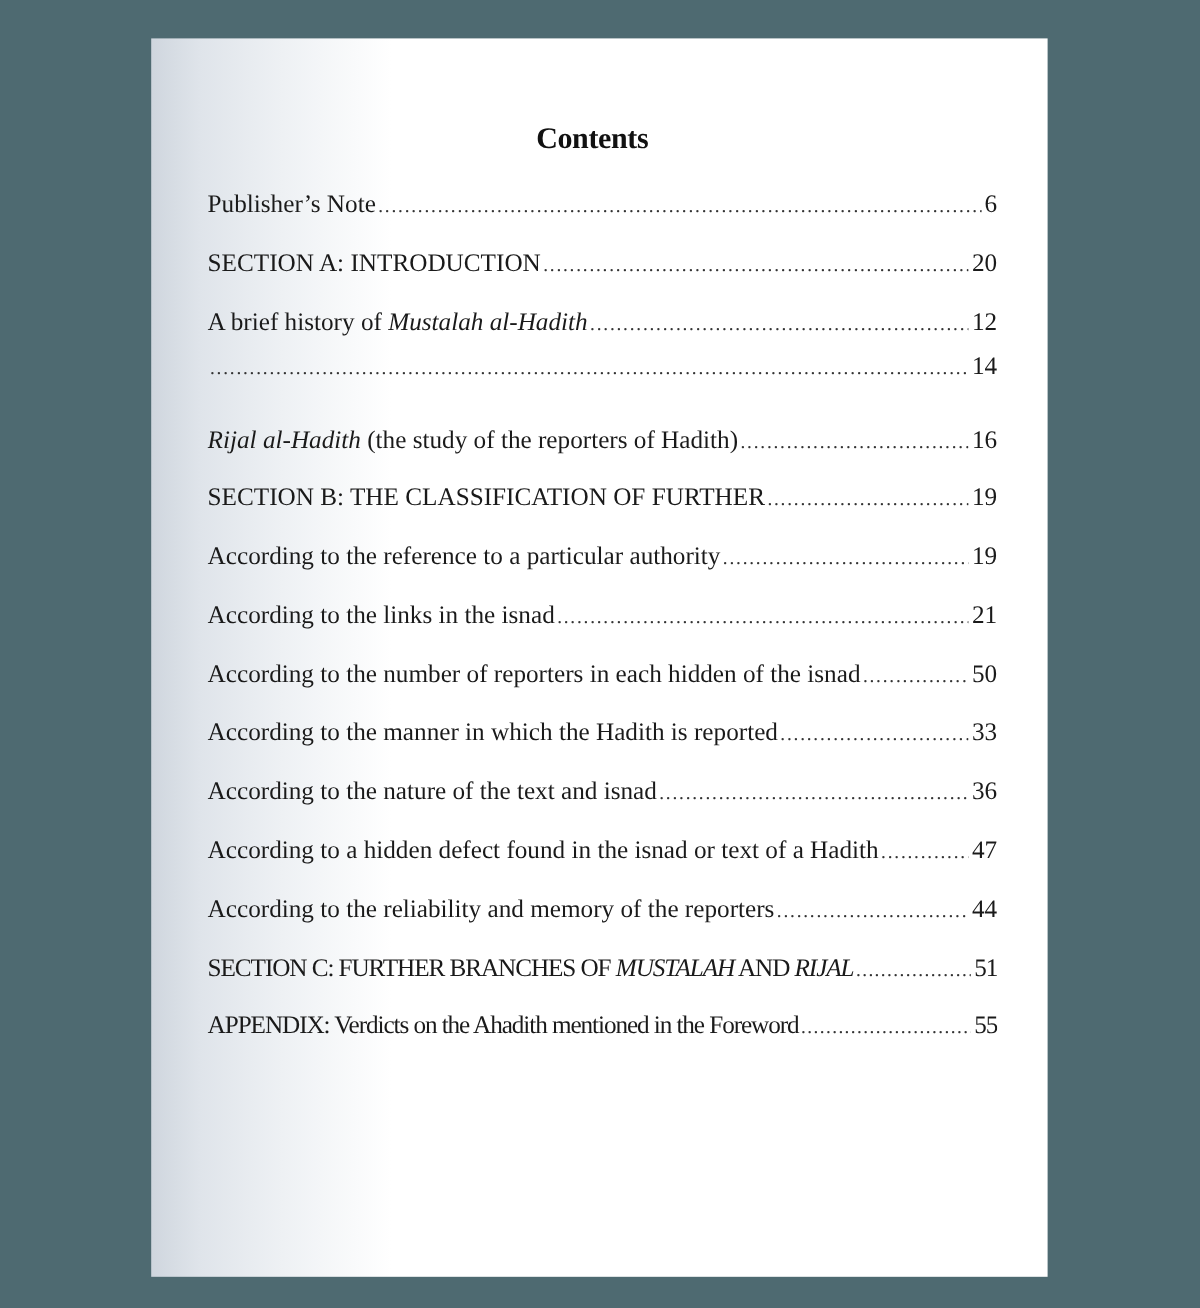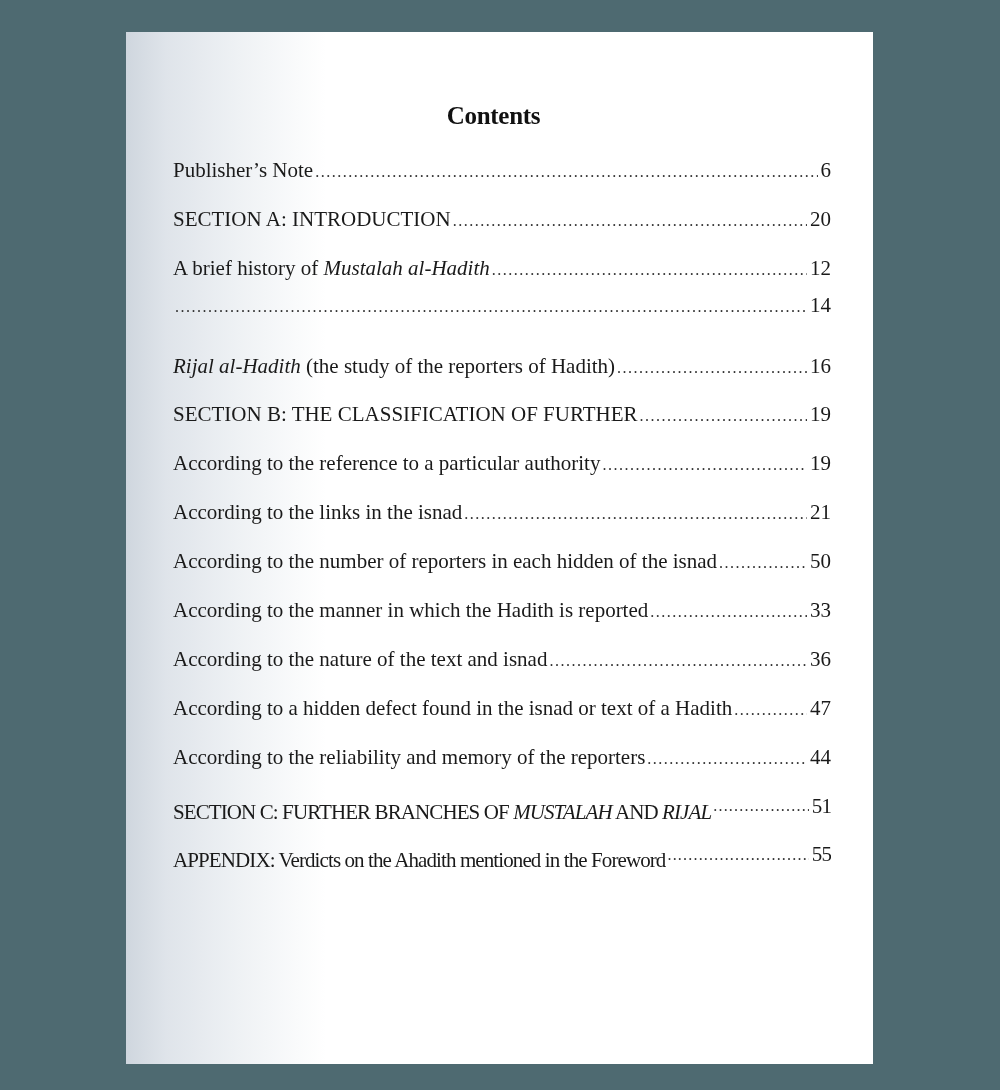--- a/index.html
+++ b/index.html
@@ -45,21 +45,21 @@
       overflow: hidden;
       margin: 0 3px 0 2px;
       color: #333;
       letter-spacing: 1.5px;
       font-size: 16px;
     }
     .entry .leader::after {
       content: "........................................................................................................................................................................................";
     }
     .entry .page-num { flex: 0 0 auto; }
-    .entry.cond { letter-spacing: -0.9px; align-items: center; }
+    .entry.cond { letter-spacing: -0.9px; }
     .entry.cond .leader { letter-spacing: 1.2px; }
   </style>
 </head>
 <body>
 
 <div class="page">
   <div class="title">Contents</div>
   <div class="toc">
     <div class="entry">
         <span class="label"><span>Publisher’s Note</span></span>

